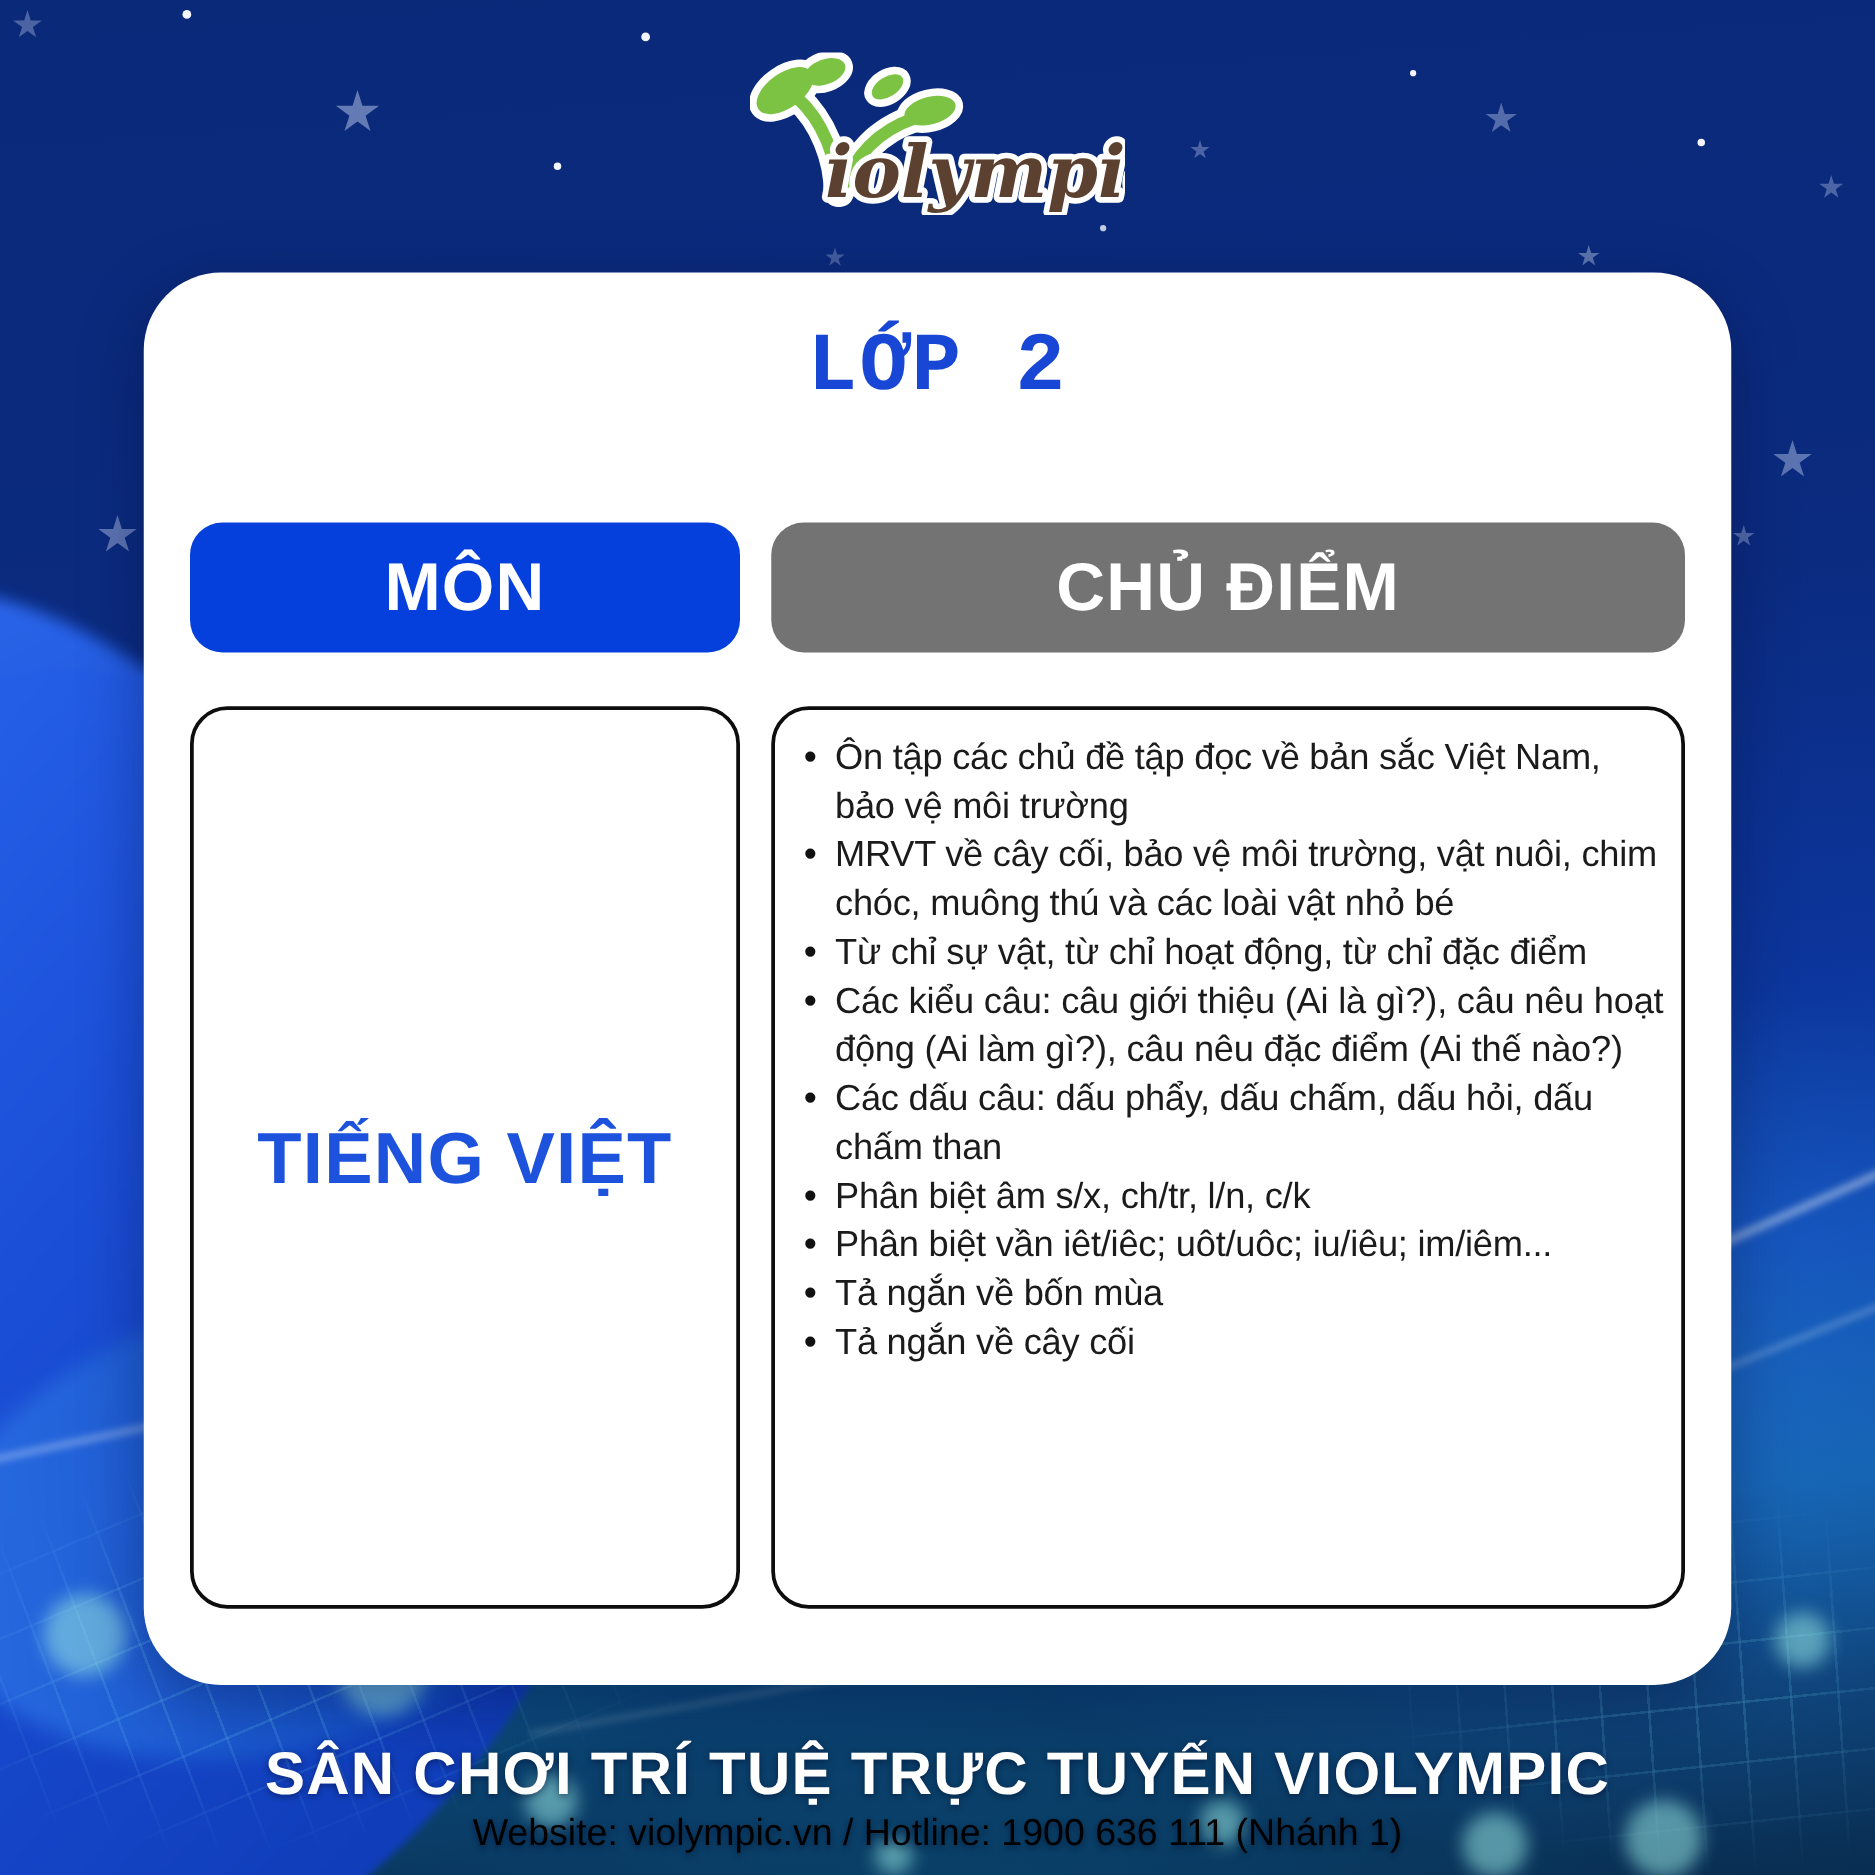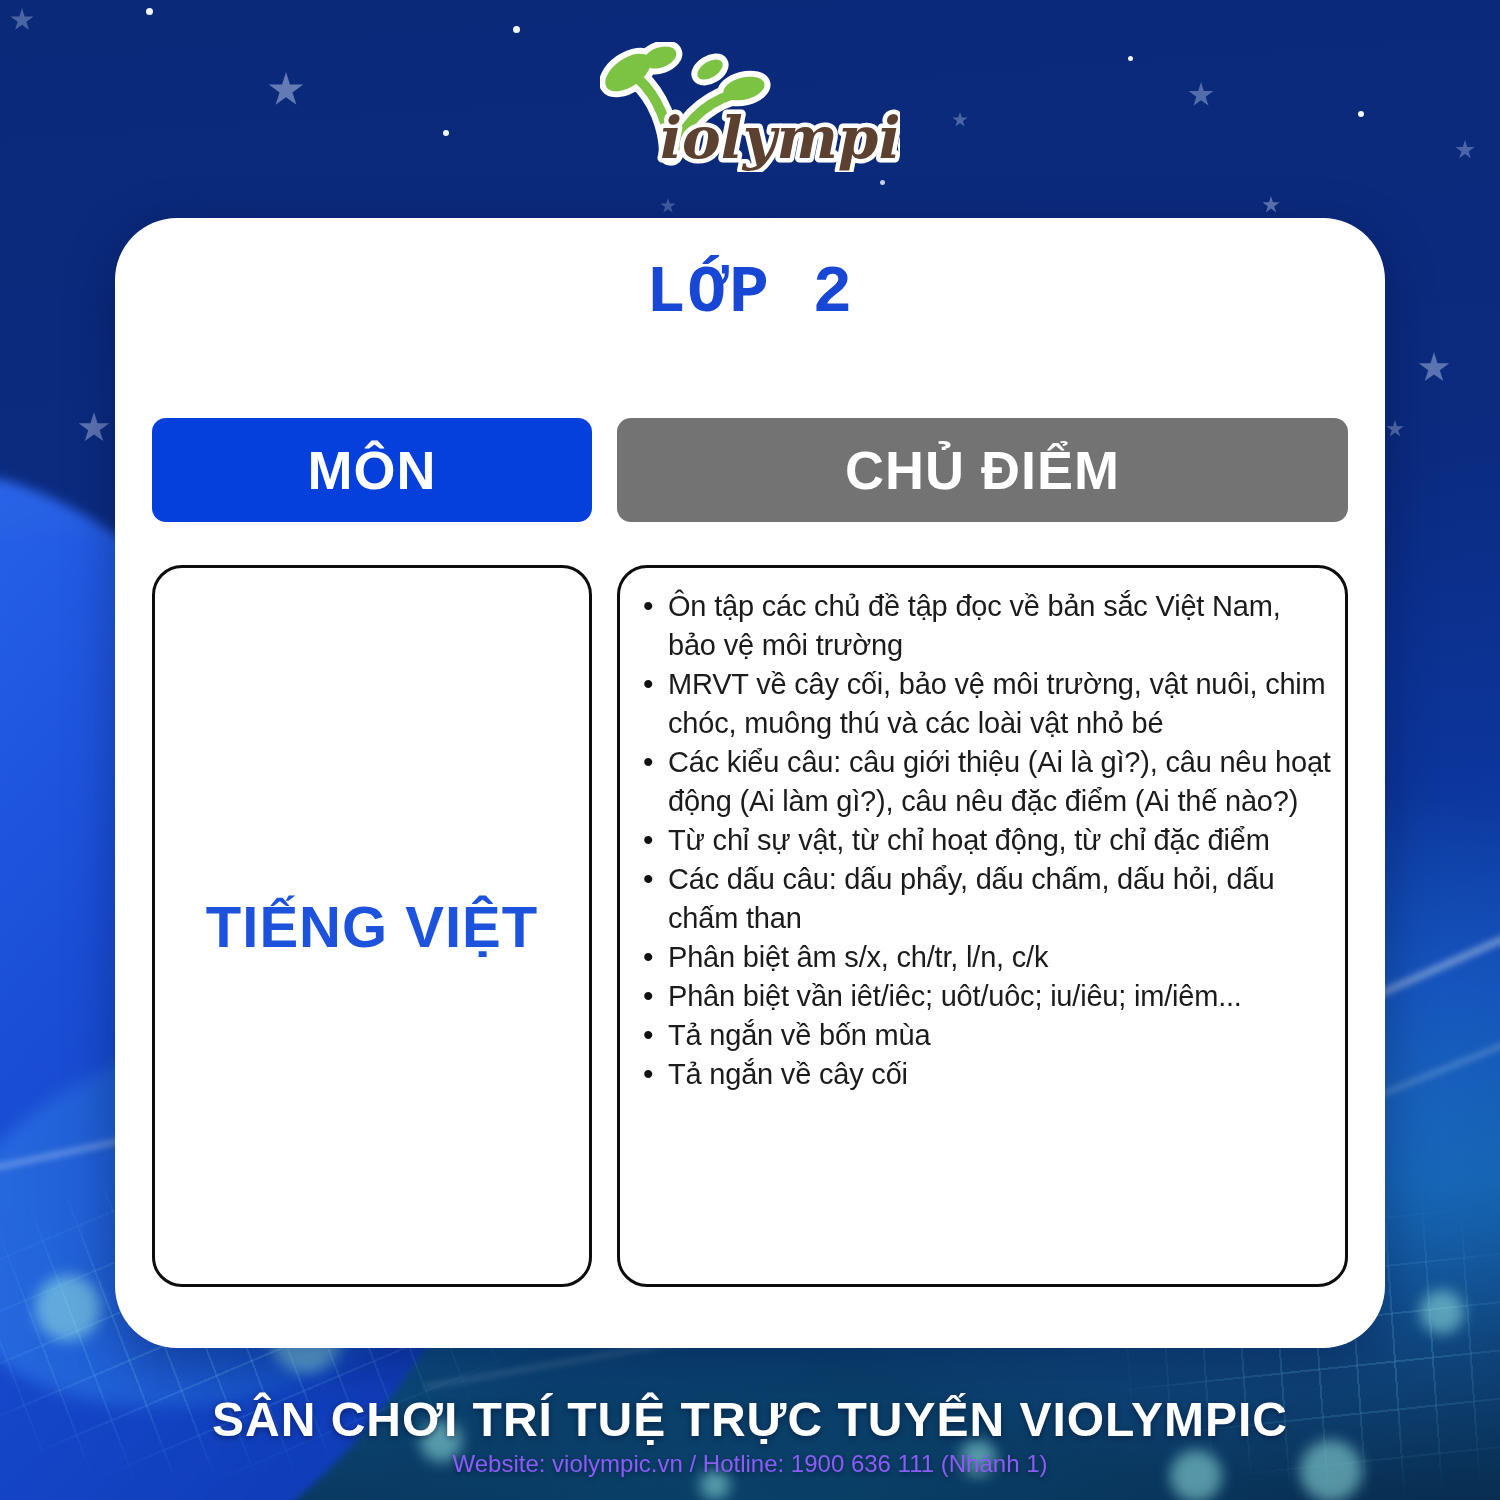--- a/index.html
+++ b/index.html
@@ -47,37 +47,37 @@
   .dot{border-radius:50%;background:#f3f6ff;}
   
   .logo{position:absolute;top:42px;left:50%;transform:translateX(-50%);}
   
   .card{position:absolute;left:115px;top:218px;width:1270px;height:1130px;background:#ffffff;
     border-radius:62px;box-shadow:0 14px 50px rgba(0,10,50,0.35);}
   .card-title{position:absolute;top:38px;left:0;width:100%;text-align:center;
     font-size:66px;font-weight:800;color:#1847d6;letter-spacing:2px;font-family:Liberation Mono, monospace;}
   .col-a{left:37px;width:440px;}
   .col-b{left:502px;width:731px;}
-  .pill{position:absolute;top:200px;height:104px;border-radius:14px;display:flex;align-items:center;justify-content:center;
+  .pill{position:absolute;top:200px;height:104px;border-radius:26px;display:flex;align-items:center;justify-content:center;
     color:#ffffff;font-size:54px;font-weight:800;letter-spacing:1px;}
   .pill-blue{background:#0540dc;}
   .pill-orange{background:#737373;}
   .box{position:absolute;top:347px;height:722px;background:#ffffff;border:3px solid #0d0d0d;border-radius:30px;box-sizing:border-box;}
   .subject-box{display:flex;align-items:center;justify-content:center;}
   .subject-label{font-size:58px;font-weight:800;color:#1d52dc;letter-spacing:1px;}
   .topics-box{padding:19px 12px 14px 14px;}
   .topics-list{margin:0;padding:0;list-style:none;}
   .topics-list li{position:relative;padding-left:34px;font-size:29px;line-height:39px;color:#1b1b1b;letter-spacing:-0.2px;}
   .topics-list li::before{content:"\2022";position:absolute;left:9px;top:-1px;font-size:30px;color:#111;}
   
   .footer-title{position:absolute;top:1392px;left:0;width:100%;text-align:center;
     font-size:48px;font-weight:800;color:#ffffff;letter-spacing:1px;
     text-shadow:0 2px 6px rgba(0,0,30,0.45);}
   .footer-contact{position:absolute;top:1450px;left:0;width:100%;text-align:center;
-    font-size:24px;font-weight:400;color:#8b5cf6;text-shadow:0 2px 5px rgba(0,0,30,0.45);}
+    font-size:30px;font-weight:400;color:#000000;text-shadow:0 2px 5px rgba(0,0,30,0.45);}
 </style>
 </head>
 <body>
 
 <div class="layer swoosh-b"></div>
 <div class="layer swoosh-a"></div>
 <div class="layer swoosh-c"></div>
 <div class="layer mesh mesh1"></div>
 <div class="layer mesh mesh2"></div>
 <div class="layer beam beam1"></div>
@@ -151,22 +151,22 @@
   </div>
 
   <div class="box subject-box col-a">
     <span class="subject-label">TIẾNG VIỆT</span>
   </div>
 
   <div class="box topics-box col-b">
     <ul class="topics-list">
       <li>Ôn tập các chủ đề tập đọc về bản sắc Việt Nam, bảo vệ môi trường</li>
       <li>MRVT về cây cối, bảo vệ môi trường, vật nuôi, chim chóc, muông thú và các loài vật nhỏ bé</li>
+      <li>Từ chỉ sự vật, từ chỉ hoạt động, từ chỉ đặc điểm</li>
       <li>Các kiểu câu: câu giới thiệu (Ai là gì?), câu nêu hoạt động (Ai làm gì?), câu nêu đặc điểm (Ai thế nào?)</li>
-      <li>Từ chỉ sự vật, từ chỉ hoạt động, từ chỉ đặc điểm</li>
       <li>Các dấu câu: dấu phẩy, dấu chấm, dấu hỏi, dấu chấm than</li>
       <li>Phân biệt âm s/x, ch/tr, l/n, c/k</li>
       <li>Phân biệt vần iêt/iêc; uôt/uôc; iu/iêu; im/iêm...</li>
       <li>Tả ngắn về bốn mùa</li>
       <li>Tả ngắn về cây cối</li>
     </ul>
   </div>
 </div>
 
 <div class="footer-title">SÂN CHƠI TRÍ TUỆ TRỰC TUYẾN VIOLYMPIC</div>

